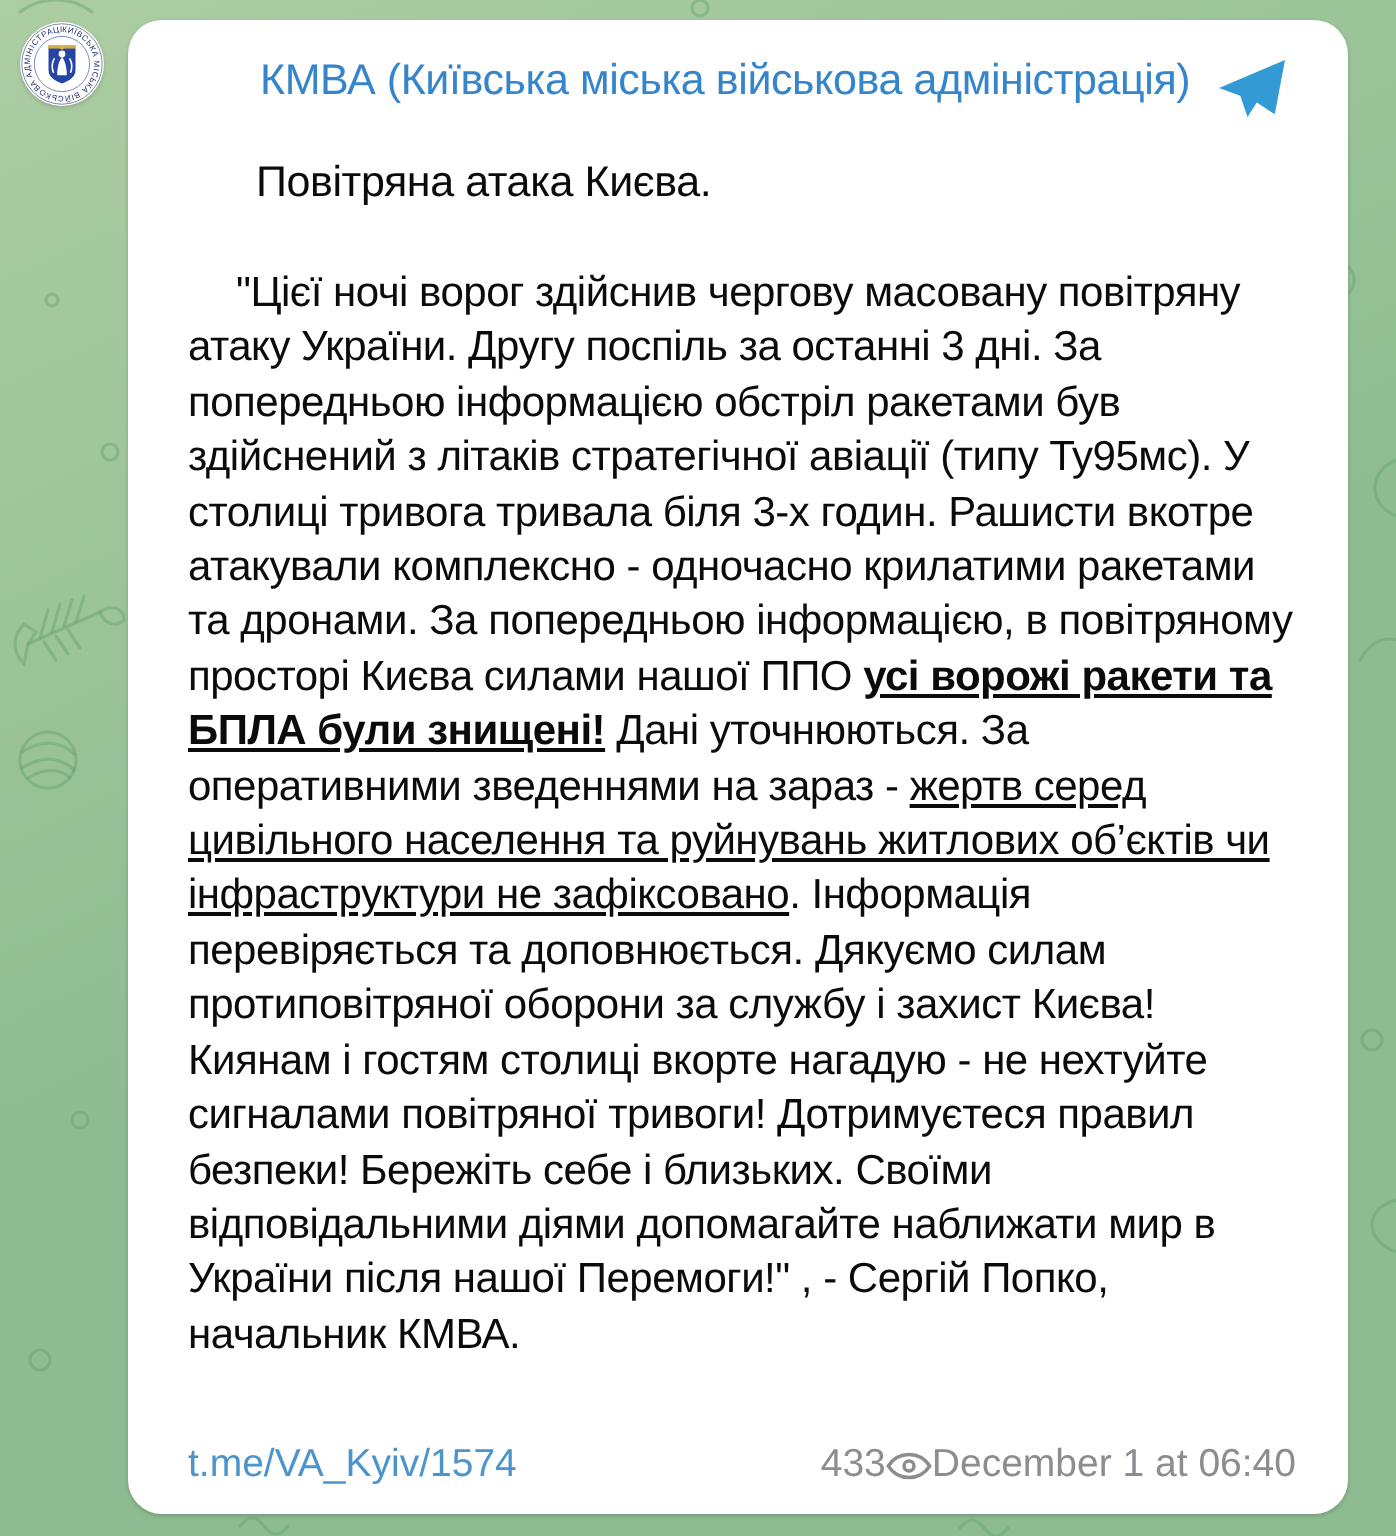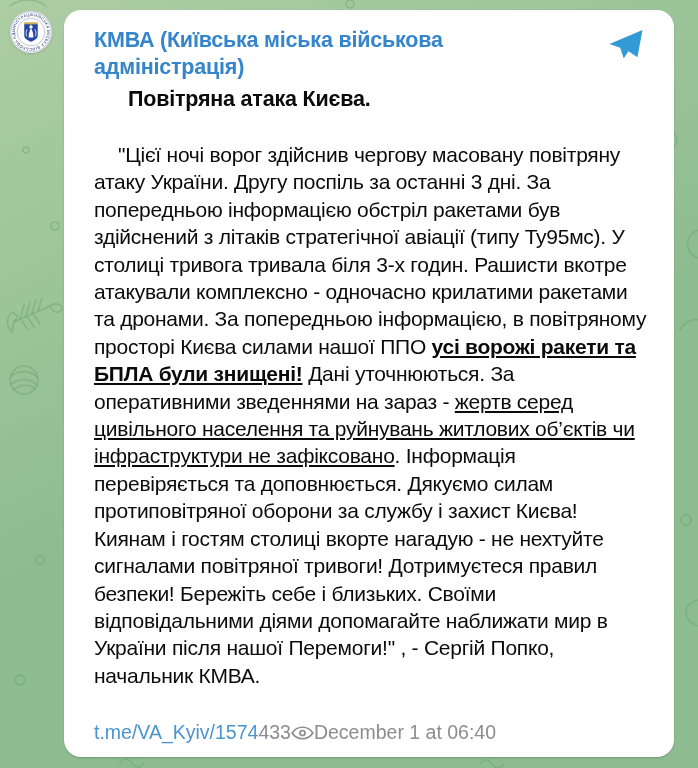--- a/index.html
+++ b/index.html
@@ -14,41 +14,41 @@
   .avatar{position:absolute;left:10px;top:11px;width:42px;height:42px;}
   .avatar svg{width:42px;height:42px;display:block;filter:drop-shadow(0 1px 1px rgba(0,0,0,.15));}
 
   .bubble{
     position:absolute;left:64px;top:10px;width:610px;height:747px;box-sizing:border-box;
     background:var(--bubble);border-radius:17px;box-shadow:0 1px 2px rgba(0,0,0,.18);
     padding:15px 26px 14px 30px;
   }
   .channel-row{display:flex;justify-content:space-between;align-items:flex-start;}
   .channel-name{
-    color:var(--channel-name);font-weight:bold;font-size:21.5px;line-height:27px;
-    letter-spacing:-0.2px;padding-top:2px;
+    color:var(--channel-name);font-weight:normal;font-size:21.5px;line-height:27px;
+    letter-spacing:-0.2px;padding-top:2px;margin-left:36px;
   }
   .plane{width:40px;height:36px;flex:0 0 auto;margin:2px 2px 0 10px;}
   .plane path{fill:var(--plane);}
 
-  .headline{font-weight:bold;font-size:21.5px;line-height:29px;color:var(--text);
-    margin-top:4px;letter-spacing:-0.2px;}
+  .headline{font-weight:normal;font-size:21.5px;line-height:29px;color:var(--text);
+    margin-top:14px;letter-spacing:-0.2px;}
   .hl1{text-indent:34px;}
 
   .body-text{
     margin:27px 0 0 0;font-size:21px;line-height:27.4px;color:var(--text);
     letter-spacing:-0.25px;text-indent:24px;
   }
   .seg-normal{}
   .seg-bold-underline{font-weight:bold;text-decoration:underline;text-underline-offset:2px;}
   .seg-underline{text-decoration:underline;text-underline-offset:2px;}
 
   .footer{
     position:absolute;left:30px;right:26px;bottom:13px;
-    display:flex;align-items:center;font-size:19.5px;
+    display:flex;justify-content:space-between;align-items:center;font-size:19.5px;
   }
   .post-link{color:var(--link);text-decoration:none;cursor:pointer;}
   .meta{display:flex;align-items:center;color:var(--meta);}
   .eye{width:23px;height:14px;}
   .eye path,.eye circle{fill:none;stroke:var(--meta);stroke-width:1.8;}
 </style>
 </head>
 <body style="--background: #8dbc90; --background-light: #adcda3; --doodle: #67a172; --bubble: #ffffff; --channel-name: #3585cc; --plane: #339ad6; --text: #0b0b0b; --link: #4b94cc; --meta: #8c8c91; --seal-navy: #20306e; --shield-blue: #2444a6; --shield-gold: #e7b93c;">
 
 <div>

